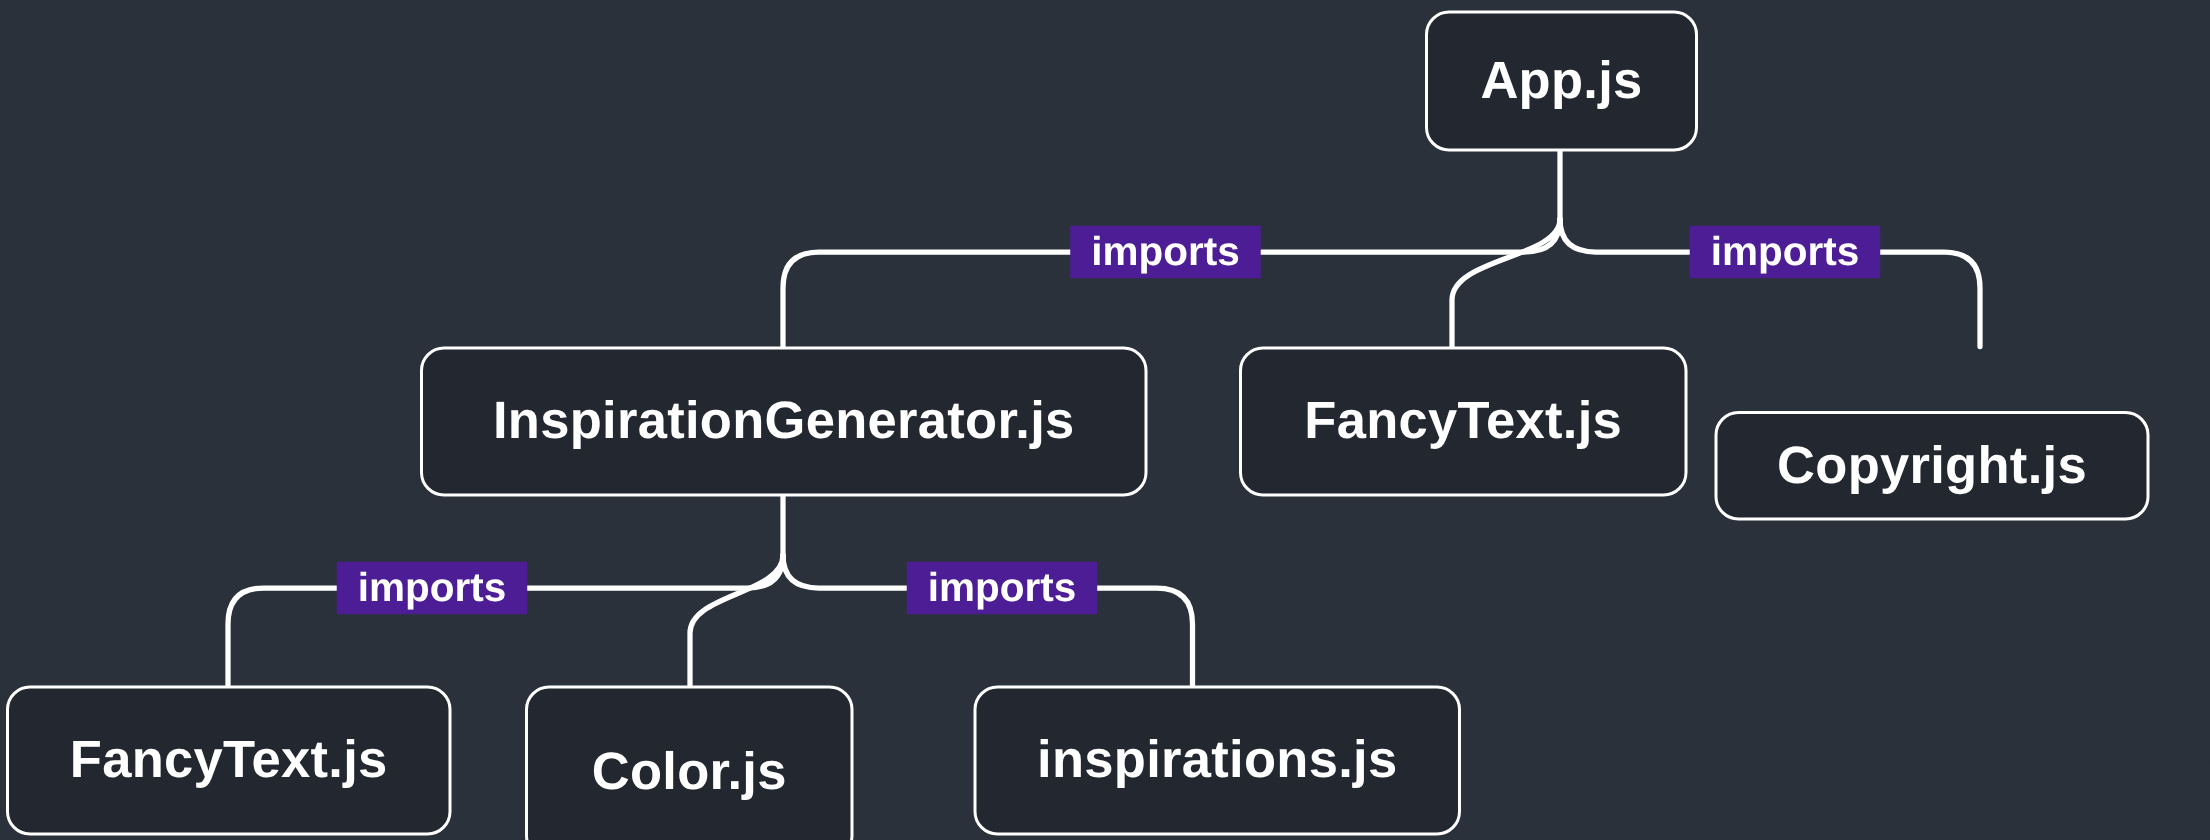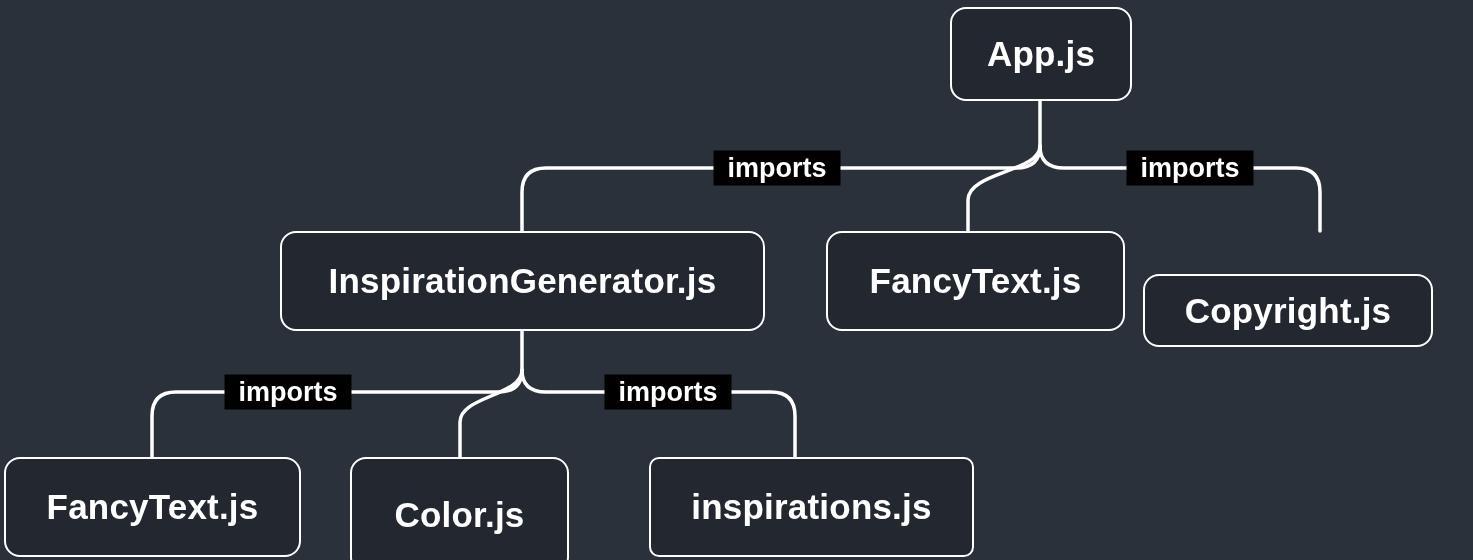--- a/index.html
+++ b/index.html
@@ -42,21 +42,21 @@
     font-size: 35px;
     font-weight: 600;
     letter-spacing: 0.2px;
     box-sizing: border-box;
     white-space: nowrap;
   }
   .imports-label {
     position: absolute;
     z-index: 3;
     transform: translate(-50%, -50%);
-    background: #000000;
+    background: #4c1d95;
     color: #ffffff;
     font-size: 27px;
     font-weight: 700;
     padding: 2px 14px;
     white-space: nowrap;
   }
 </style>
 </head>
 <body>
 
@@ -98,21 +98,21 @@
   </div>
 
   <div class="node" style="left:4px; top:457px; width:297px; height:100px;">
     <span>FancyText.js</span>
   </div>
 
   <div class="node" style="left:350px; top:457px; width:219px; height:116px;">
     <span>Color.js</span>
   </div>
 
-  <div class="node" style="left:649px; top:457px; width:325px; height:100px;border-radius:10px;">
+  <div class="node" style="left:649px; top:457px; width:325px; height:100px;">
     <span>inspirations.js</span>
   </div>
 
   <span class="imports-label" style="left:777px; top:168px;">imports</span>
 
   <span class="imports-label" style="left:1190px; top:168px;">imports</span>
 
   <span class="imports-label" style="left:288px; top:392px;">imports</span>
 
   <span class="imports-label" style="left:668px; top:392px;">imports</span>

